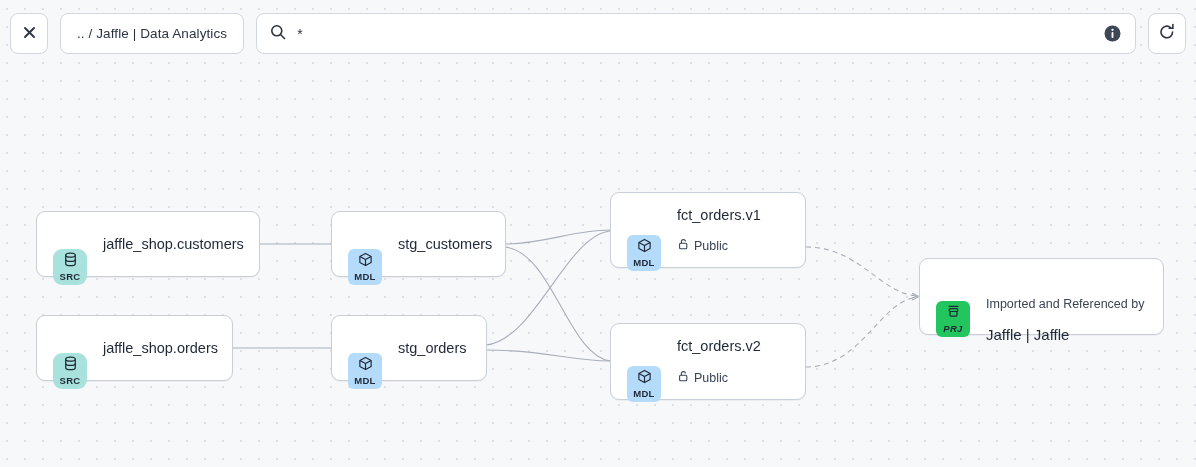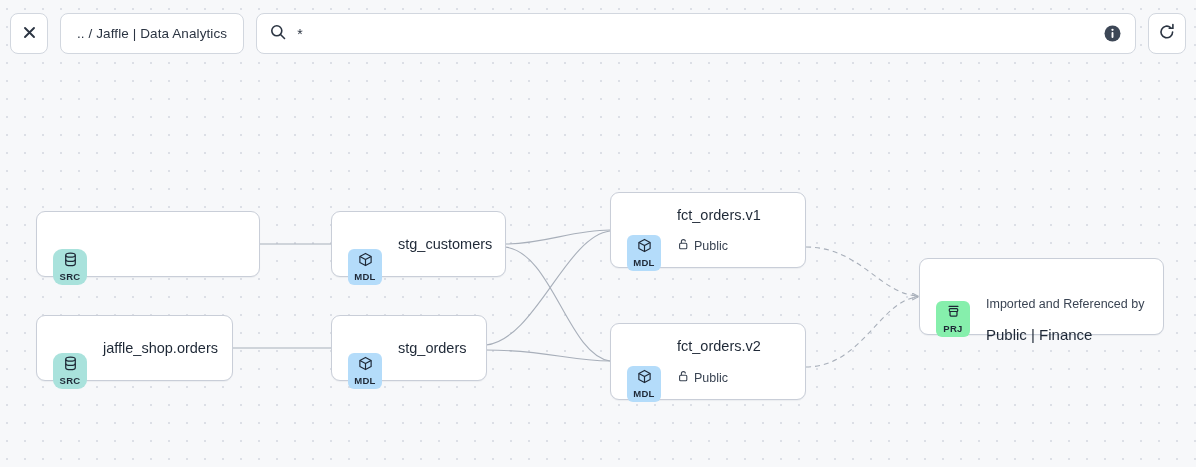--- a/index.html
+++ b/index.html
@@ -117,21 +117,21 @@
   .badge .glyph { display: block; line-height: 0; }
   .badge .code {
     font-size: 9.5px;
     font-weight: 600;
     letter-spacing: .3px;
     color: #1e2836;
     line-height: 1;
   }
   .badge.src { background: #a9e2dc; border-radius: 9px; }
   .badge.mdl { background: #b4dcfa; }
-  .badge.prj { background: #86efac; }
+  .badge.prj { background: #22c55e; font-style: italic; }
 
   .node-text { display: flex; flex-direction: column; gap: 14px; min-width: 0; }
   .node-title {
     font-size: 14.5px;
     color: #1e2836;
     white-space: nowrap;
     line-height: 1.25;
   }
   .node-sub {
     display: flex;
@@ -220,20 +220,23 @@
 <div class="node" style="left:36px; top:211px; width:224px; height:66px;">
   <div class="badge src">
     <span class="glyph">
       <svg width="15" height="15" viewBox="0 0 16 16" fill="none" stroke="#1e2836" stroke-width="1.3">
         <ellipse cx="8" cy="3.4" rx="5.1" ry="2.1"></ellipse>
         <path d="M2.9 3.4 V12.4 C2.9 13.6 5.2 14.5 8 14.5 C10.8 14.5 13.1 13.6 13.1 12.4 V3.4"></path>
         <path d="M2.9 8 C2.9 9.2 5.2 10.1 8 10.1 C10.8 10.1 13.1 9.2 13.1 8"></path>
       </svg>
     </span>
     <span class="code">SRC</span>
+  </div>
+  <div class="node-text">
+    <div class="node-title">jaffle_shop.customers</div>
   </div>
 </div>
 
 <div class="node" style="left:36px; top:315px; width:197px; height:66px;">
   <div class="badge src">
     <span class="glyph">
       <svg width="15" height="15" viewBox="0 0 16 16" fill="none" stroke="#1e2836" stroke-width="1.3">
         <ellipse cx="8" cy="3.4" rx="5.1" ry="2.1"></ellipse>
         <path d="M2.9 3.4 V12.4 C2.9 13.6 5.2 14.5 8 14.5 C10.8 14.5 13.1 13.6 13.1 12.4 V3.4"></path>
         <path d="M2.9 8 C2.9 9.2 5.2 10.1 8 10.1 C10.8 10.1 13.1 9.2 13.1 8"></path>
@@ -330,15 +333,15 @@
       <svg width="15" height="15" viewBox="0 0 16 16" fill="none" stroke="#1e2836" stroke-width="1.3" stroke-linecap="round">
         <path d="M3.3 2.6 H12.7"></path>
         <rect x="3.5" y="5" width="9" height="3" rx="1"></rect>
         <path d="M4.3 8 V11.6 A1.4 1.4 0 0 0 5.7 13 H10.3 A1.4 1.4 0 0 0 11.7 11.6 V8"></path>
       </svg>
     </span>
     <span class="code">PRJ</span>
   </div>
   <div class="node-text">
     <div class="node-eyebrow">Imported and Referenced by</div>
-    <div class="node-name-big">Public | Finance</div>
+    <div class="node-name-big">Jaffle | Jaffle</div>
   </div>
 </div>
 
 </body></html>

